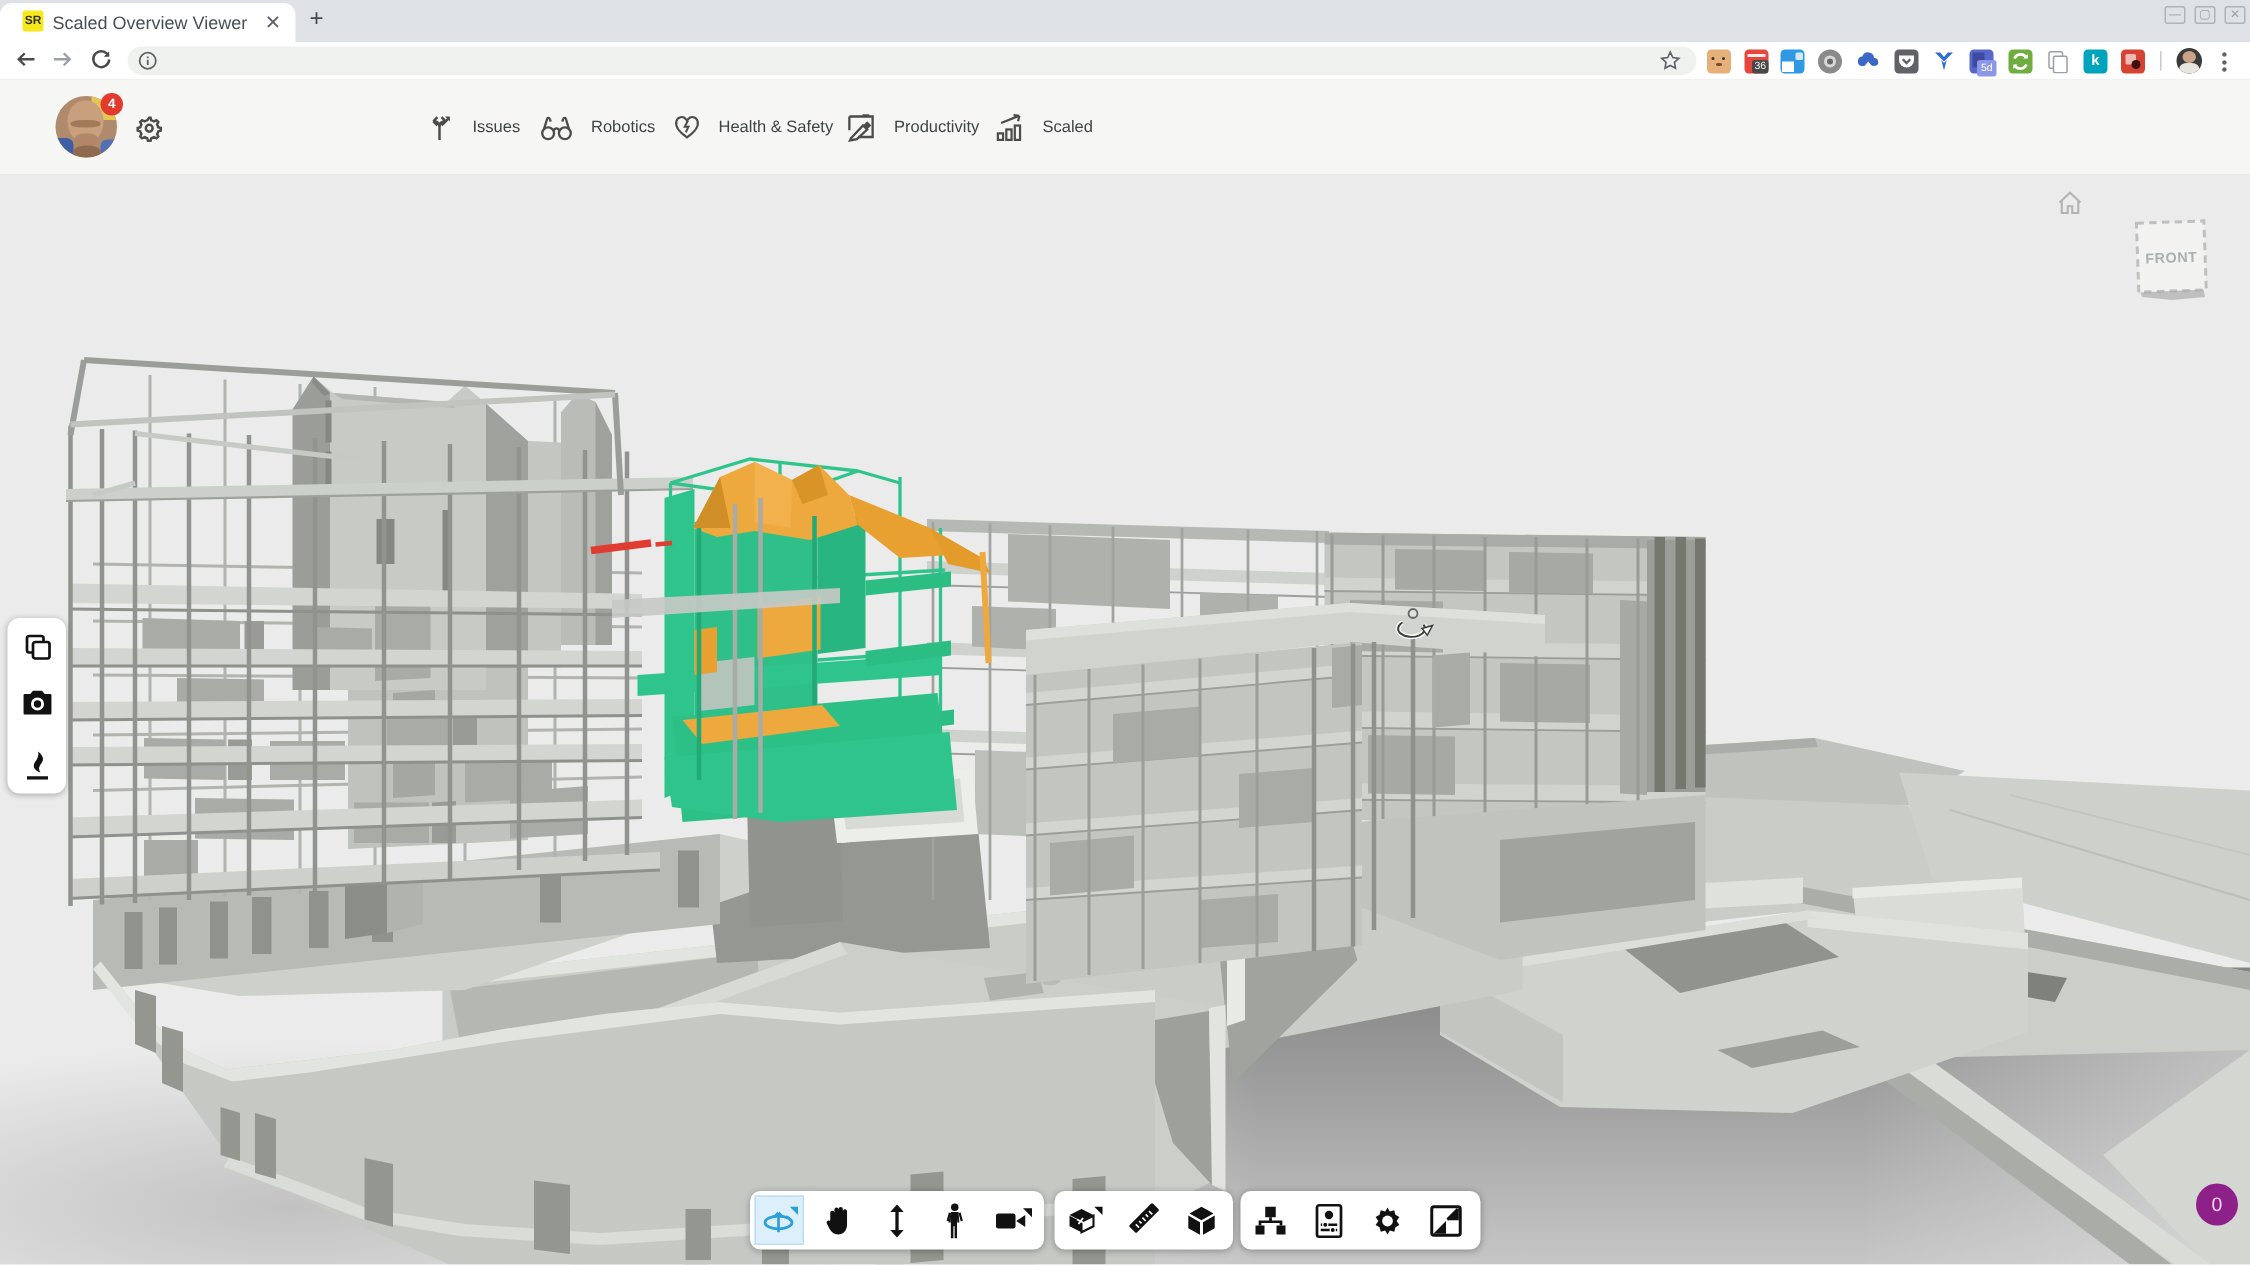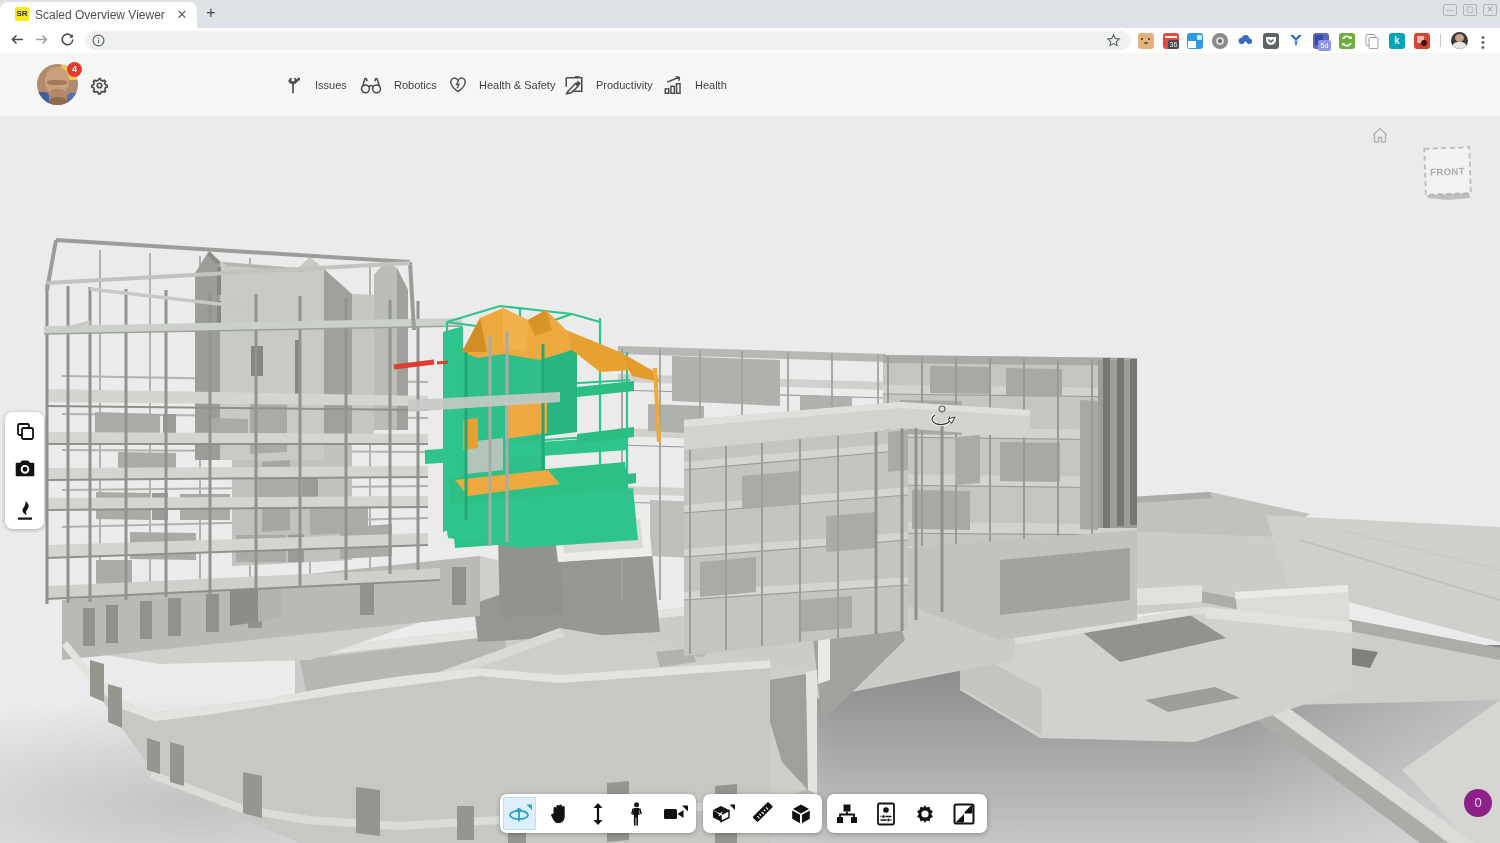--- a/index.html
+++ b/index.html
@@ -614,21 +614,21 @@
       <span>Productivity</span>
     </div>
 
     <div class="nav" style="left:663px;">
       <svg width="21" height="20" viewBox="0 0 24 23" fill="none" stroke="#4c4c4c" stroke-width="1.7">
           <rect x="2.5" y="16" width="4" height="5"></rect>
           <rect x="9" y="13" width="4" height="8"></rect>
           <rect x="15.5" y="10" width="4" height="11"></rect>
           <path d="M5 8 L19 2.5 M19 2.5 l-4.5-.5 M19 2.5 l-1 4.3"></path>
         </svg>
-      <span>Health</span>
+      <span>Scaled</span>
     </div>
   </div>
 
   <div id="leftpanel">
     <svg class="abs" style="left:11px;top:10px;" width="19" height="19" viewBox="0 0 19 19">
         <rect x="2" y="2" width="11" height="11" rx="1.5" fill="none" stroke="#111" stroke-width="1.8"></rect>
         <rect x="6" y="6" width="11" height="11" rx="1.5" fill="#fff" stroke="#111" stroke-width="1.8"></rect>
       </svg>
       <svg class="abs" style="left:10px;top:48px;" width="20" height="17" viewBox="0 0 20 17">
         <path d="M1.5 3.5 h4 l1.8-2.2 h5.4 L14.5 3.5 h4 v12 h-17 z" fill="#111" stroke="#111" stroke-width="1.6" stroke-linejoin="round"></path>

